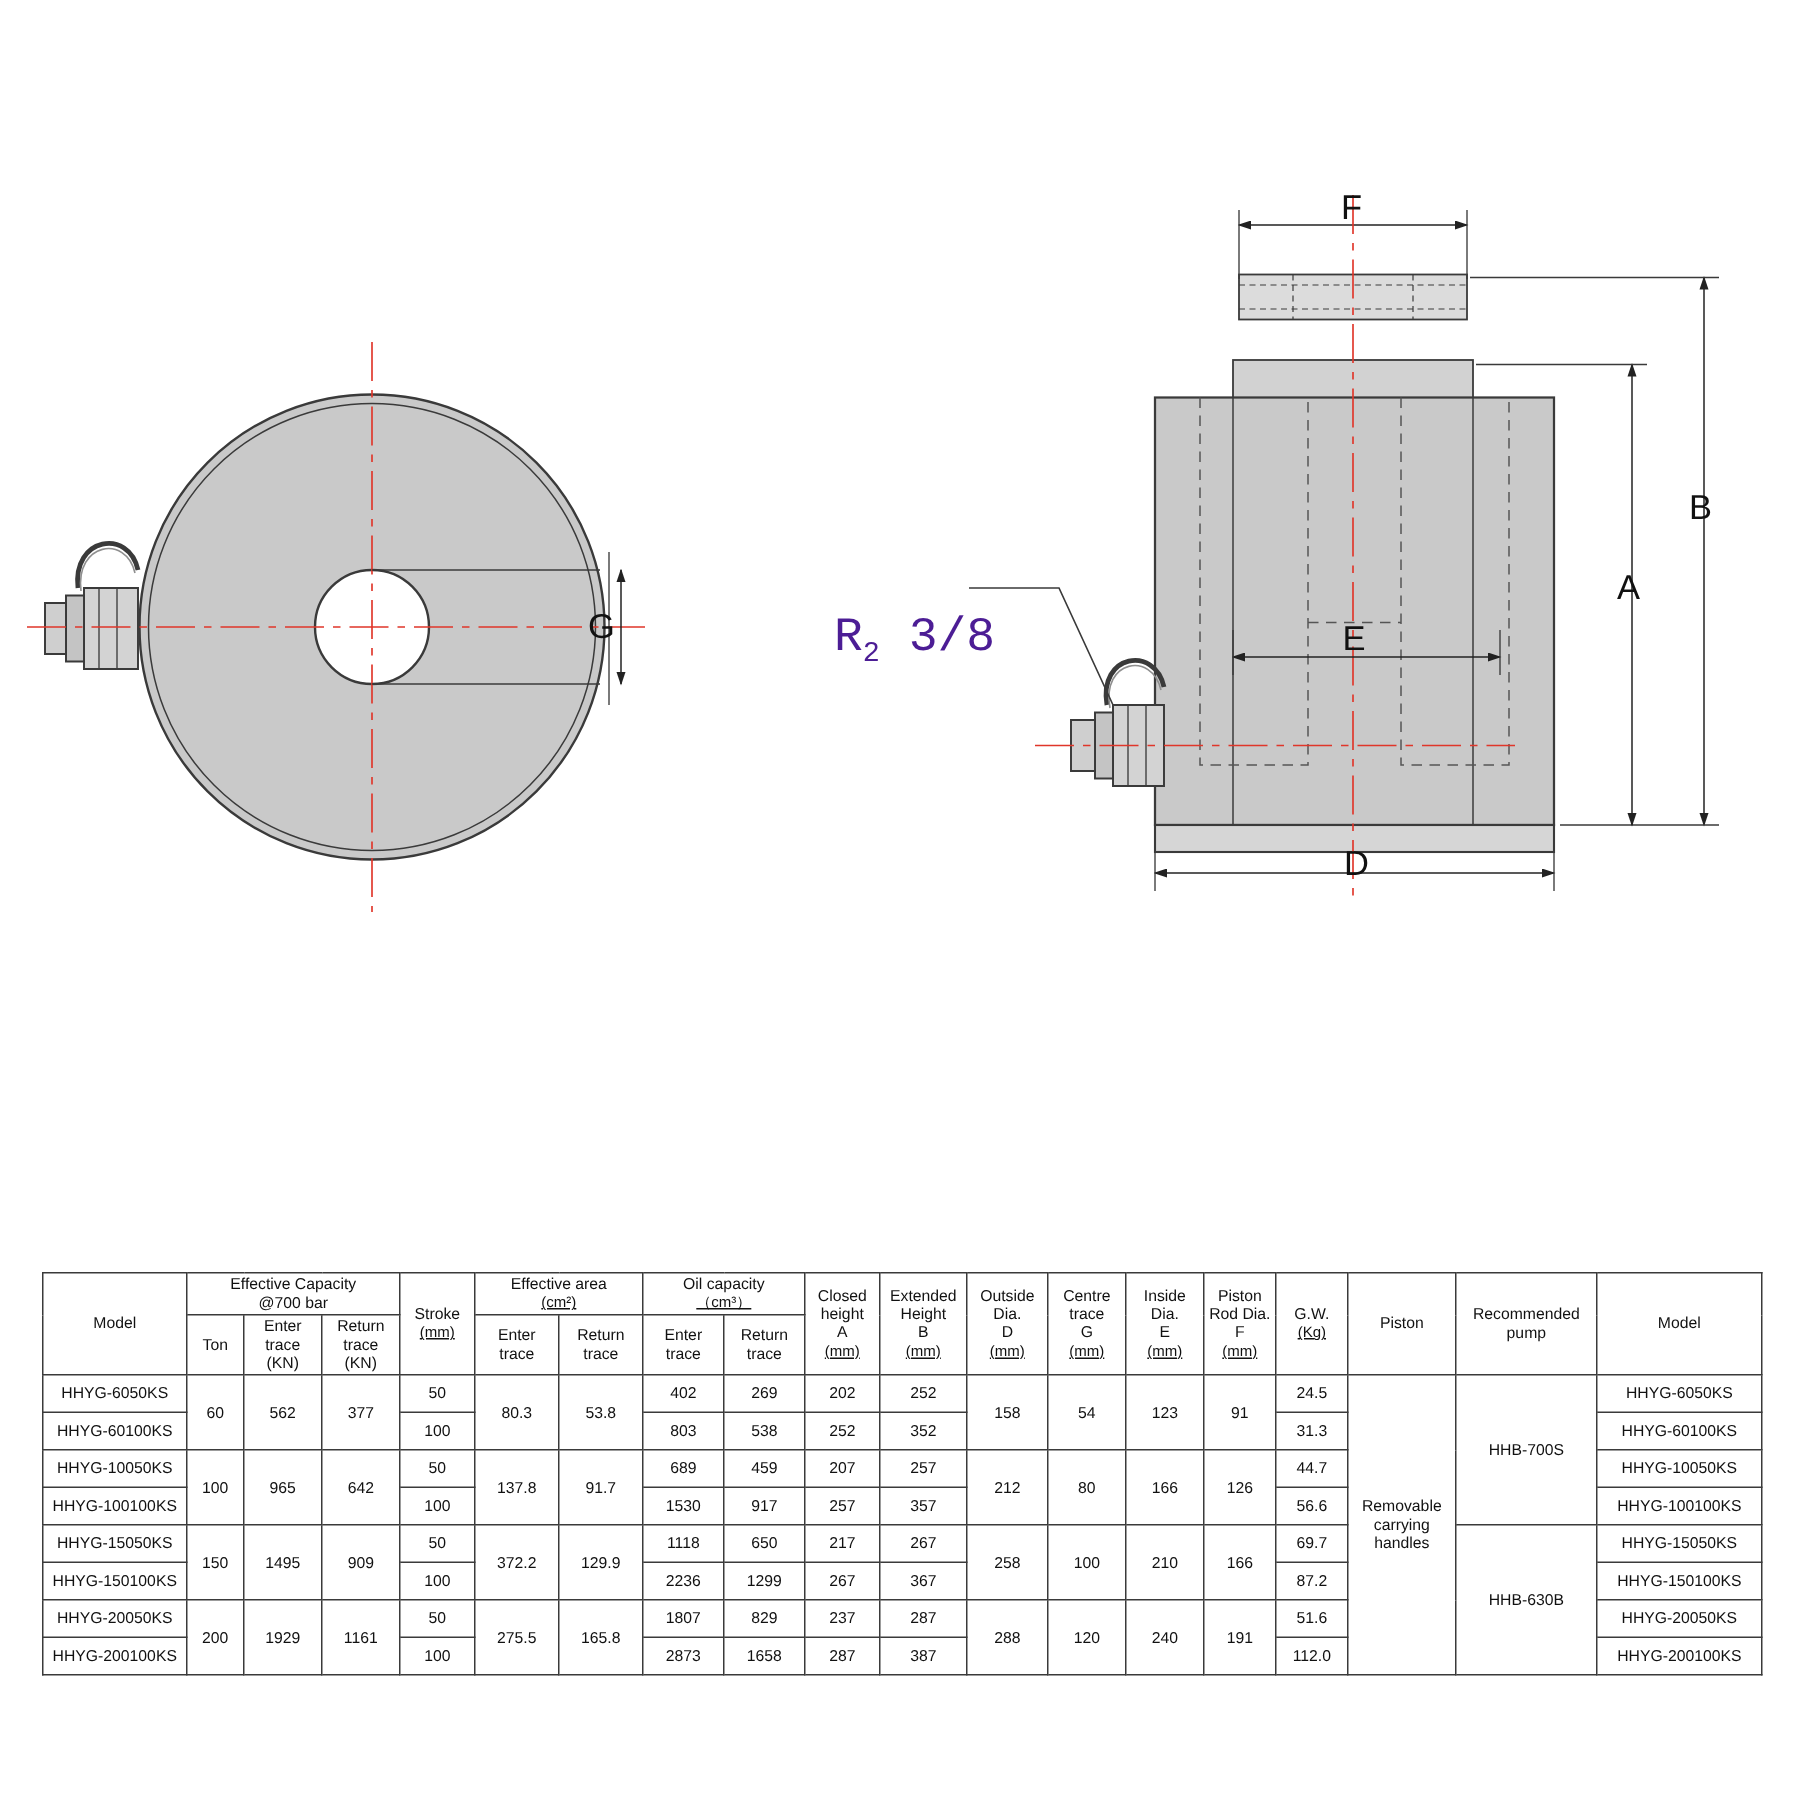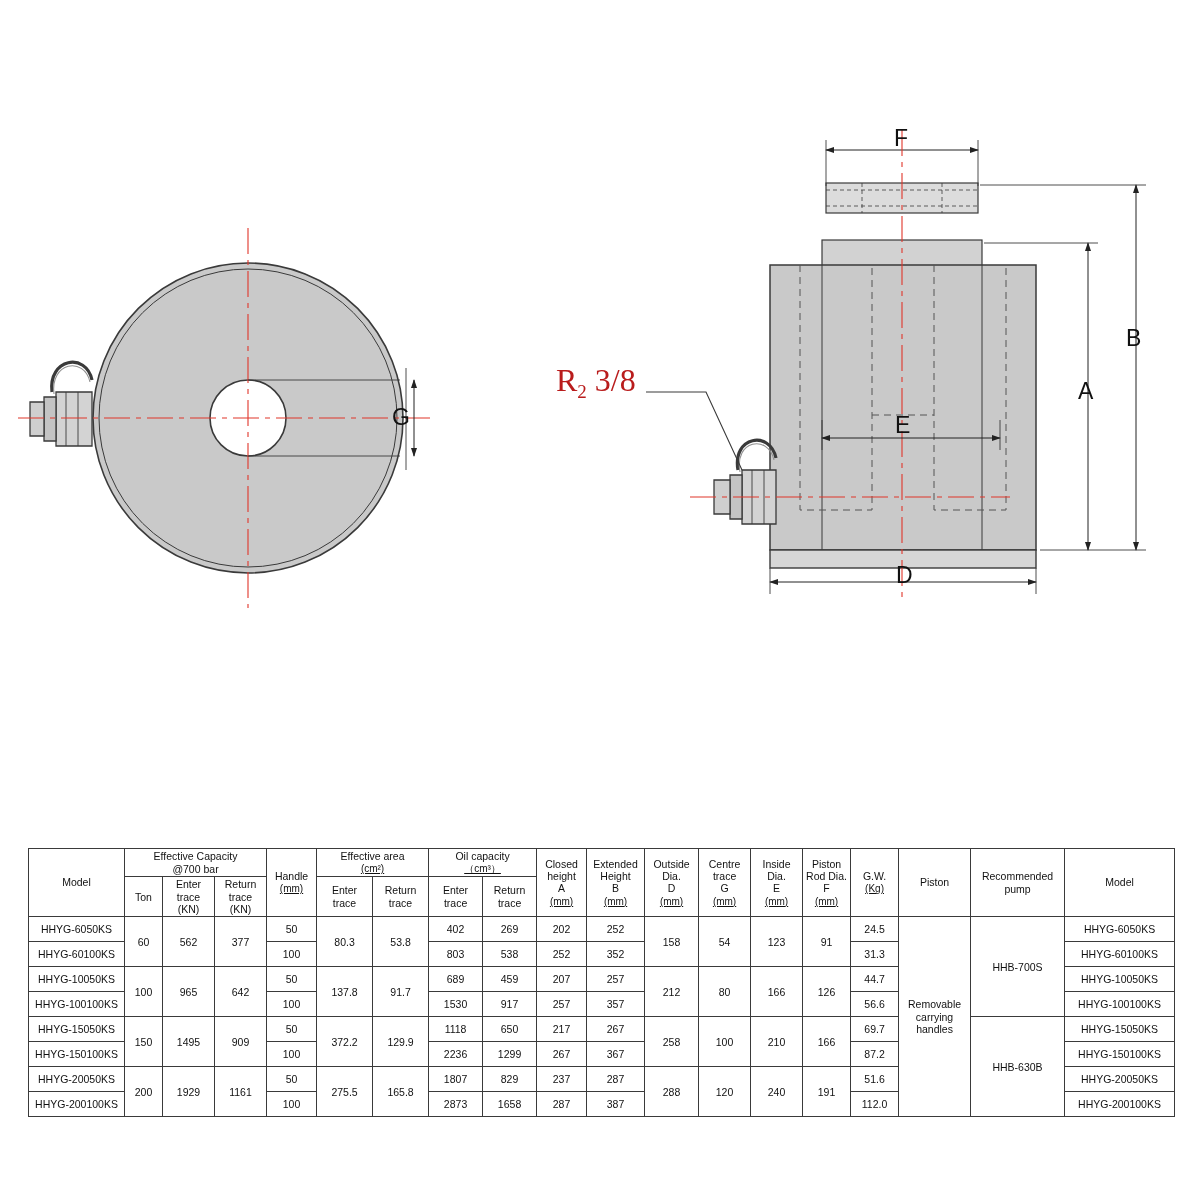--- a/index.html
+++ b/index.html
@@ -19,23 +19,24 @@
 
   .dimlabel{
     position:absolute;
     font-family:"Liberation Sans", sans-serif;
     font-size:23px;
     color:#111;
     letter-spacing:.5px;
   }
   .thread-label{
     position:absolute;
-    font-family:Liberation Serif, serif;
+    font-family:Liberation Mono, monospace;
     font-size:32px;
-    color:#b91c1c;
+    color:#4c1d95;
+    margin-top:44px;
   }
   .thread-label sub{font-size:19px;}
 
   
   .tablewrap{
     position:absolute;
     left:28px;top:848px;
     width:1146px;
   }
   table.spec{
@@ -196,21 +197,21 @@
           <col style="width:110px">
       </colgroup>
       <thead>
         <tr>
           <th class="tall" rowspan="2">Model</th>
           <th colspan="3">
             <span>Effective Capacity</span><br>
             <span>@700 bar</span>
           </th>
           <th rowspan="2">
-            <span>Handle</span><br>
+            <span>Stroke</span><br>
             <span class="unit">(mm)</span>
           </th>
           <th colspan="2">
             <span>Effective area</span><br>
             <span class="unit">(cm²)</span>
           </th>
           <th colspan="2">
             <span>Oil capacity</span><br>
             <span class="unit">（cm³）</span>
           </th>

